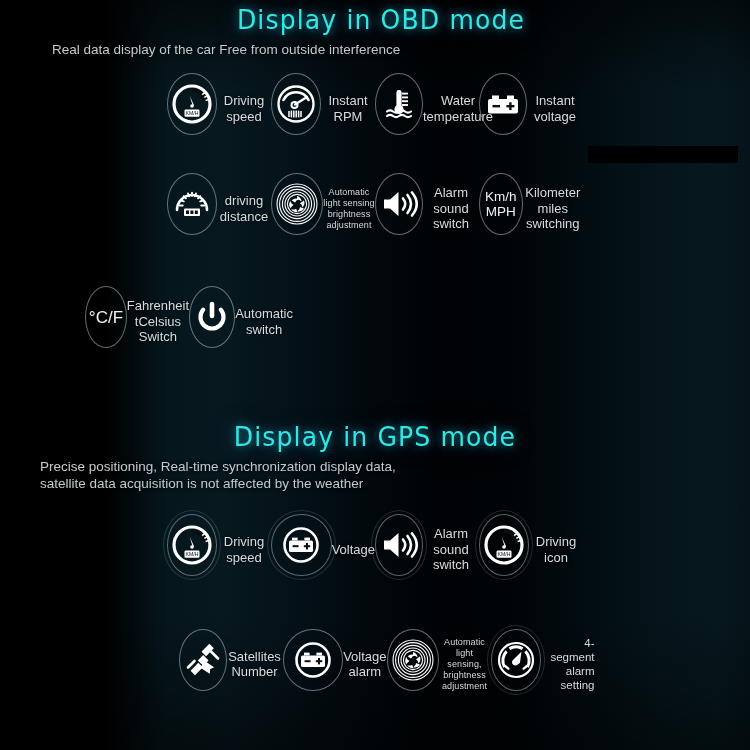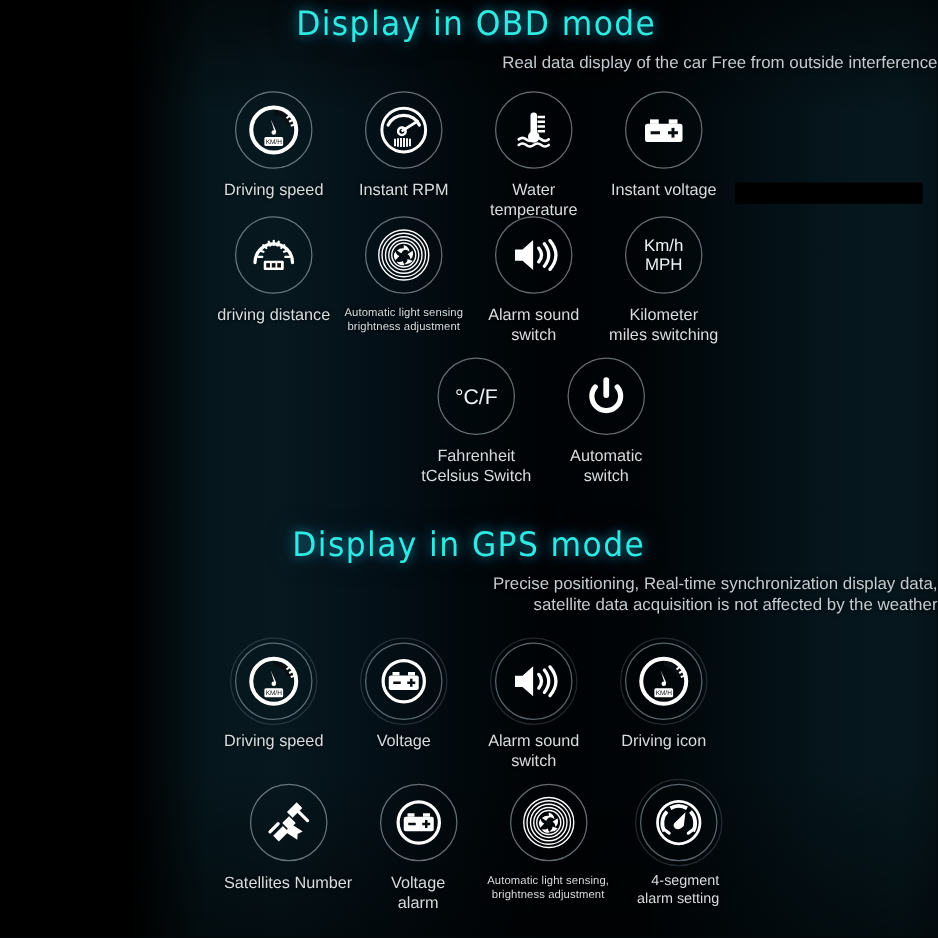--- a/index.html
+++ b/index.html
@@ -44,31 +44,32 @@
     text-align:center;
     color:#2fe9e2;
     font-size:27px;
     letter-spacing:1.2px;
     font-family:"DejaVu Sans", sans-serif;
     font-weight:400;
     text-shadow:0 0 10px rgba(25,160,190,.85), 0 0 22px rgba(15,90,130,.6);
     transform:scaleX(.93);
   }
   .sec-sub{
-    text-align:right;
+    text-align:left;
     color:#c3cbd0;
     font-size:13.5px;
     line-height:17px;
     margin-top:6px;
     text-shadow:0 0 4px rgba(0,0,0,.9);
+    margin-left:40px;
   }
 
   
   .row{ position:absolute; display:flex; left:0; width:750px; justify-content:center; }
-  .cell{ width:104px; display:flex; flex-direction:column; align-items:center; }
+  .cell{ width:104px; display:flex; flex-direction:row; align-items:center; }
   .circ{
     width:62px; height:62px; border-radius:50%;
     border:1px solid rgba(190,205,212,.52);
     display:flex; align-items:center; justify-content:center;
     position:relative;
   }
   .circ.glow{ border-color:rgba(175,195,205,.5); }
   .circ.glow::after{
     content:""; position:absolute; inset:-5px; border-radius:50%;
     border:1px solid rgba(150,175,190,.22);
@@ -251,21 +252,21 @@
     <div class="cell">
       <div class="circ">
         <div class="txticon" style="white-space:pre-line;">Km/h
 MPH</div>
       </div>
       <div class="lbl">Kilometer
 miles switching</div>
     </div>
   </div>
 
-  <div class="row" style="top:286px; justify-content:center; padding-left:116px;">
+  <div class="row" style="top:286px; justify-content:flex-start; padding-left:85px;">
     <div class="cell">
       <div class="circ">
         <div class="txticon" style="font-size:17px;">°C/F</div>
       </div>
       <div class="lbl">Fahrenheit
 tCelsius Switch</div>
     </div>
 
     <div class="cell">
       <div class="circ">

